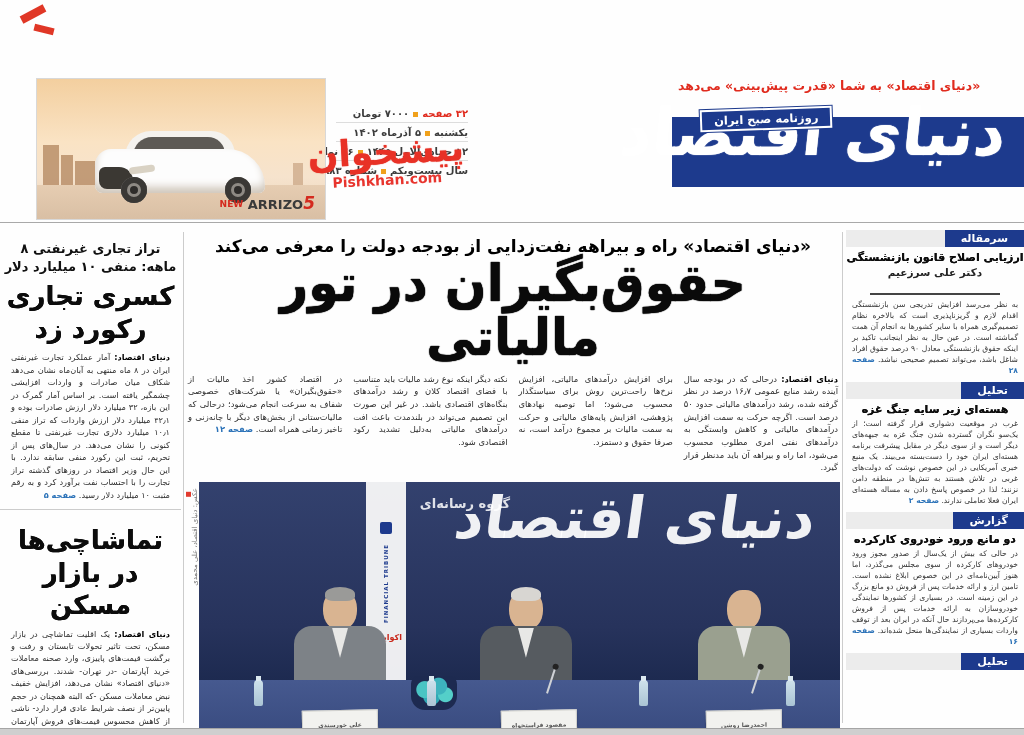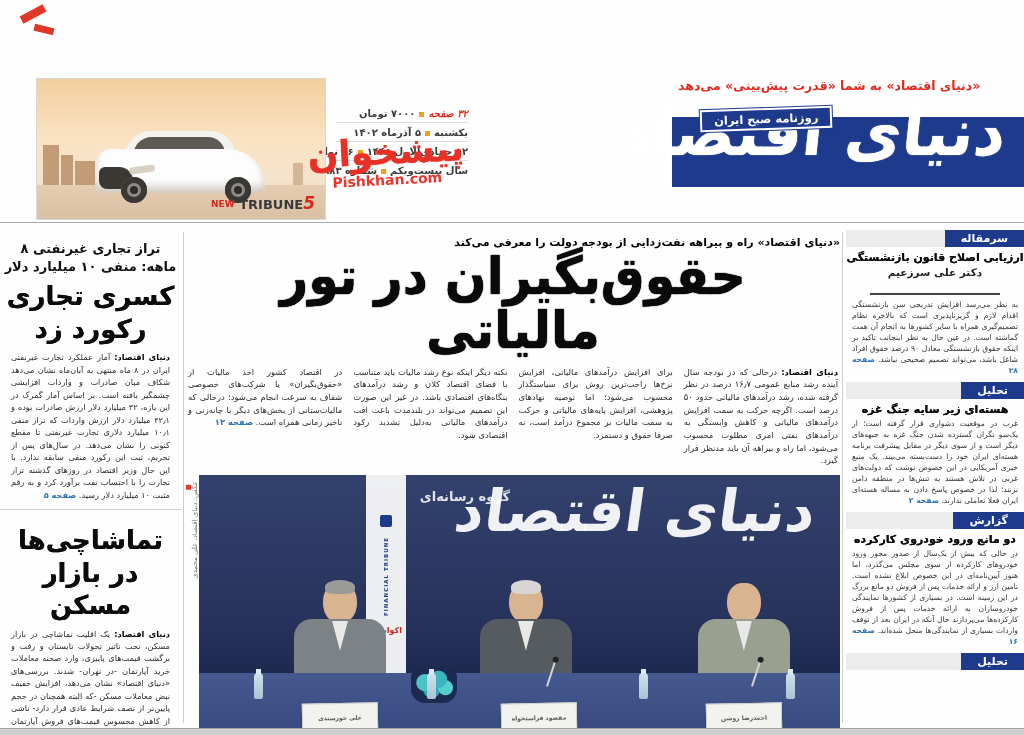--- a/index.html
+++ b/index.html
@@ -13,21 +13,21 @@
   .blueband{position:absolute;top:117px;right:0;width:352px;height:70px;background:#1d3a8d;}
   .mast-logo{position:absolute;top:96px;right:18px;width:330px;text-align:center;color:#fff;
              font-size:62px;font-weight:bold;transform:skewX(-6deg) scaleY(1.05);
              text-shadow:0 0 1px #fff;z-index:3;white-space:nowrap;}
   .subtitle-box{position:absolute;top:108px;right:192px;z-index:4;background:#1d3a8d;color:#fff;
                 border:2px solid #fff;box-shadow:0 0 0 1px #1d3a8d;font-size:11.5px;font-weight:bold;
                 padding:2px 12px;transform:rotate(-2deg);white-space:nowrap;}
   .dateblock{position:absolute;top:104px;right:556px;width:132px;font-size:10px;font-weight:bold;color:#3c3c3c;}
   .dateblock .dline{border-bottom:1px solid #ddd;padding:4px 0 3px;white-space:nowrap;text-align:right;}
   .sq{display:inline-block;width:5px;height:5px;background:#f0a11c;margin:0 4px;vertical-align:middle;}
-  .dline .red{color:#e02b1e;font-style:italic;}
+  .dline .red{color:#e02b1e;}
   .watermark{position:absolute;top:132px;right:560px;z-index:5;text-align:center;transform:rotate(-3deg);}
   .watermark .fa{font-size:36px;font-weight:bold;color:#e83126;text-shadow:0 0 1px #e83126;line-height:1.1;}
   .watermark .en{font-size:14px;font-weight:bold;color:#e8352e;}
   
   .ad{position:absolute;top:78px;left:36px;width:288px;height:140px;border:1px solid #d8d8d8;
       background:linear-gradient(180deg,#f3cf9f 0%,#fae3c4 45%,#f6e3cd 70%,#e9d3bb 100%);overflow:hidden;}
   .bldg{position:absolute;background:#b58a63;opacity:.8;}
   .ad-road{position:absolute;bottom:0;left:0;right:0;height:34px;background:linear-gradient(180deg,#e6cdb2,#d9bfa4);}
   .car-body{position:absolute;left:58px;bottom:26px;width:170px;height:44px;background:#fdfdfd;
             border-radius:26px 60px 10px 12px;box-shadow:inset 0 -6px 8px #cfc6ba;}
@@ -50,21 +50,21 @@
   .centercol{position:absolute;top:230px;left:186px;width:654px;}
   
   .kicker{font-size:13px;font-weight:bold;text-align:center;color:#111;line-height:1.4;}
   .bigtitle{font-size:26px;font-weight:bold;text-align:center;color:#0c0c0c;line-height:1.25;
             text-shadow:0 0 .6px #000;margin:4px 0 6px;}
   .body-sm{font-size:8.2px;line-height:1.52;text-align:justify;color:#2e2e2e;padding:0 7px;}
   .lead{font-weight:bold;color:#000;}
   .pref{color:#2b72b8;font-weight:bold;}
   .block{padding:10px 4px 8px;border-bottom:1px solid #ccc;}
   
-  .c-kicker{font-size:11px;font-weight:bold;text-align:right;color:#000;margin-top:6px;}
+  .c-kicker{font-size:17px;font-weight:bold;text-align:center;color:#000;margin-top:6px;}
   .c-head{font-size:49px;font-weight:bold;text-align:center;color:#0a0a0a;line-height:1.05;
           margin:4px 0 10px;text-shadow:0 0 1px #000,0 0 1px #000;transform:scaleY(1.06);}
   .c-body{display:flex;gap:11px;padding:0 2px;}
   .c-body .col{flex:1;font-size:8.4px;line-height:1.5;text-align:justify;color:#2c2c2c;}
   
   .photo-wrap{display:flex;margin-top:8px;height:320px;}
   .photo{position:relative;flex:1;background:linear-gradient(180deg,#33416e 0%,#27335c 45%,#1d2a50 62%,#35487f 63%,#2e3f74 100%);overflow:hidden;}
   .bk-title{position:absolute;top:2px;right:24px;font-size:58px;font-weight:bold;color:rgba(255,255,255,.93);
             transform:skewX(-8deg);white-space:nowrap;}
   .bk-sub{position:absolute;top:14px;right:330px;font-size:13px;color:rgba(255,255,255,.85);font-weight:bold;}
@@ -149,21 +149,21 @@
     <div class="ad-road"></div>
     <div class="car-roof"></div>
     <div class="car-glass"></div>
     <div class="car-body"></div>
     <div class="grille"></div>
     <div class="headlight"></div>
     <div class="wheel" style="left:84px;"></div>
     <div class="wheel" style="left:188px;"></div>
     <div class="ad-brand ltr">
       <span class="new">NEW</span>
-      <span>TRIBUNE</span><span class="five">5</span>
+      <span>ARRIZO</span><span class="five">5</span>
     </div>
   </div>
 
   <div class="head-rule"></div>
   <div class="vline" style="left:183px;"></div>
   <div class="vline" style="right:181px;"></div>
 
   <div class="leftcol">
     <div class="block">
       <div class="kicker">تراز تجاری غیرنفتی ۸ ماهه: منفی ۱۰ میلیارد دلار</div>

